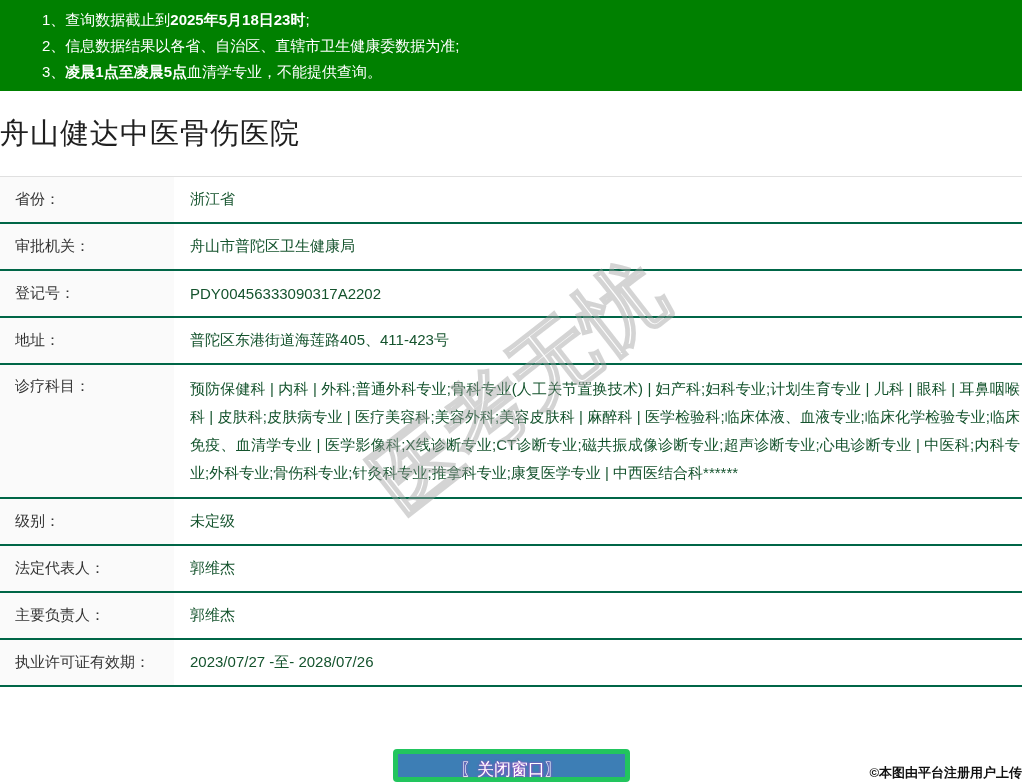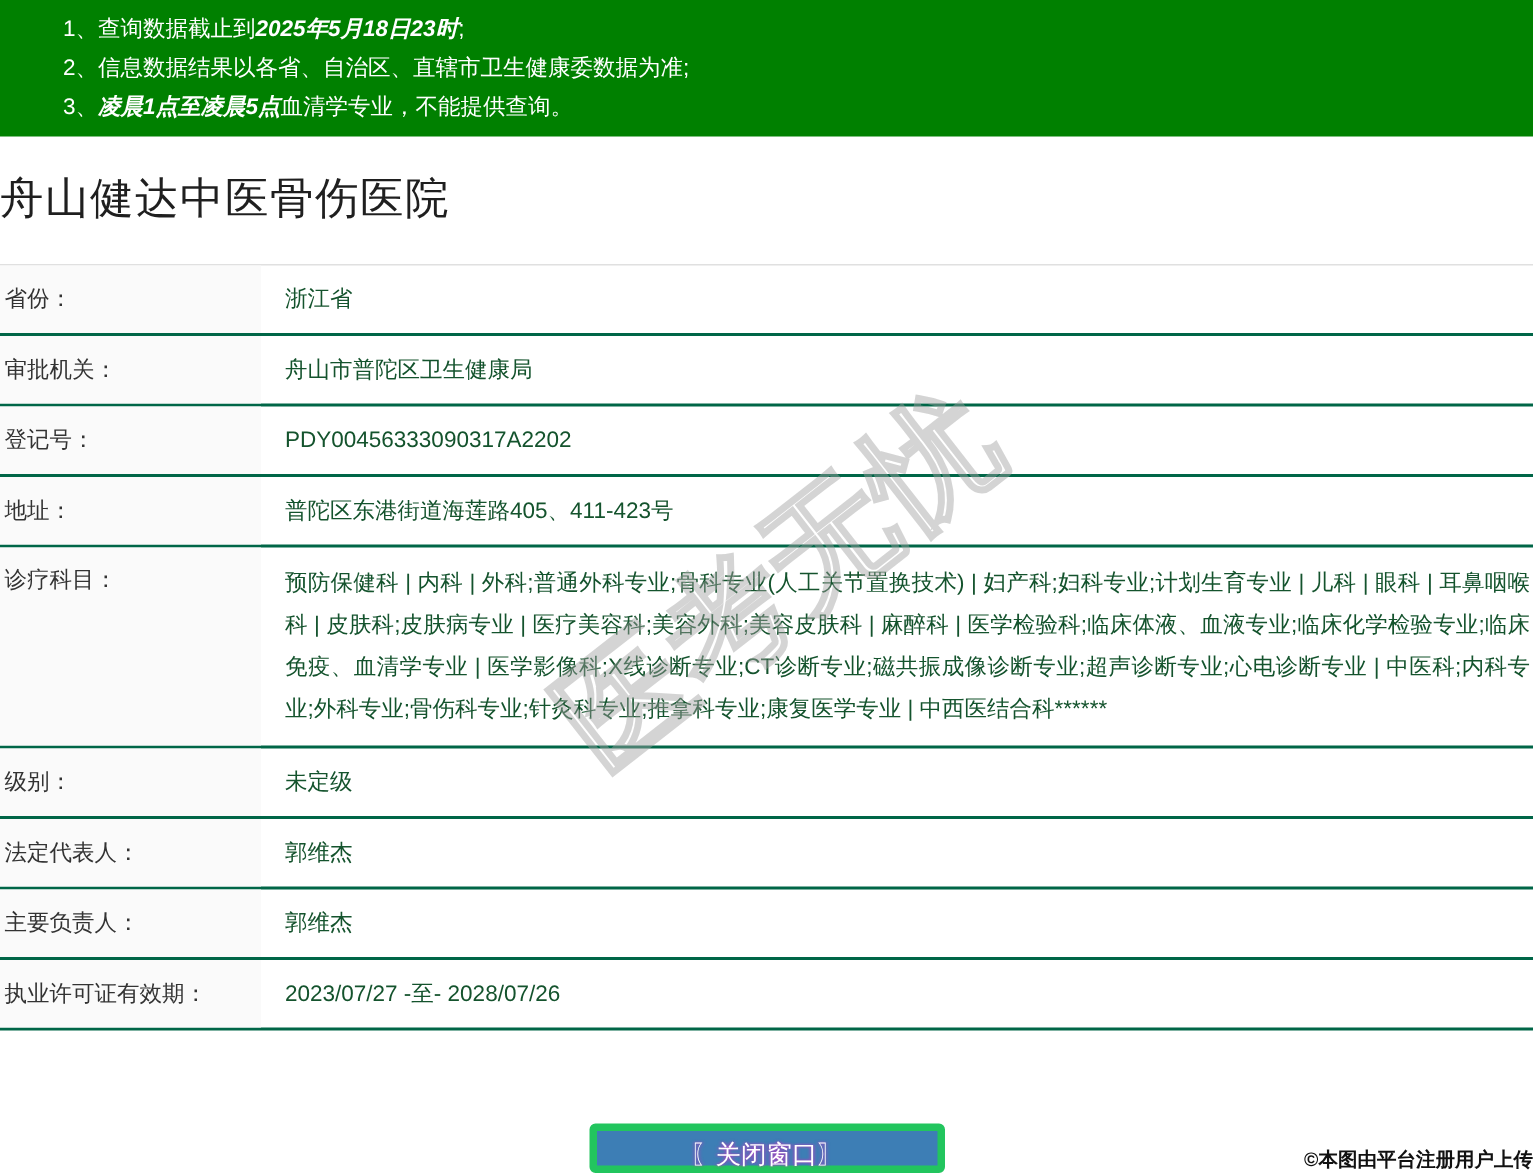--- a/index.html
+++ b/index.html
@@ -21,21 +21,21 @@
     background: #008000;
     color: #ffffff;
     padding: 7px 10px 6px 42px;
     height: 91px;
   }
   .banner .line {
     font-size: 15px;
     line-height: 26px;
     white-space: nowrap;
   }
-  .banner .b { font-weight: bold; font-style: italic; }
+  .banner .b { font-weight: bold; }
 
   
   .title {
     text-align: left;
     font-size: 29px;
     line-height: 36px;
     font-weight: 500;
     color: #1f1f1f;
     margin: 24px 0 25px 0;
     letter-spacing: 1px;
@@ -51,21 +51,21 @@
     align-items: center;
     height: 47px;
     border-bottom: 2px solid #006647;
   }
   .row .label {
     width: 174px;
     align-self: stretch;
     display: flex;
     align-items: center;
     background: #fafafa;
-    padding-left: 3px;
+    padding-left: 15px;
     font-size: 15px;
     color: #333333;
   }
   .row .value {
     flex: 1;
     padding-left: 16px;
     padding-right: 2px;
     font-size: 15px;
     color: #14532d;
   }

